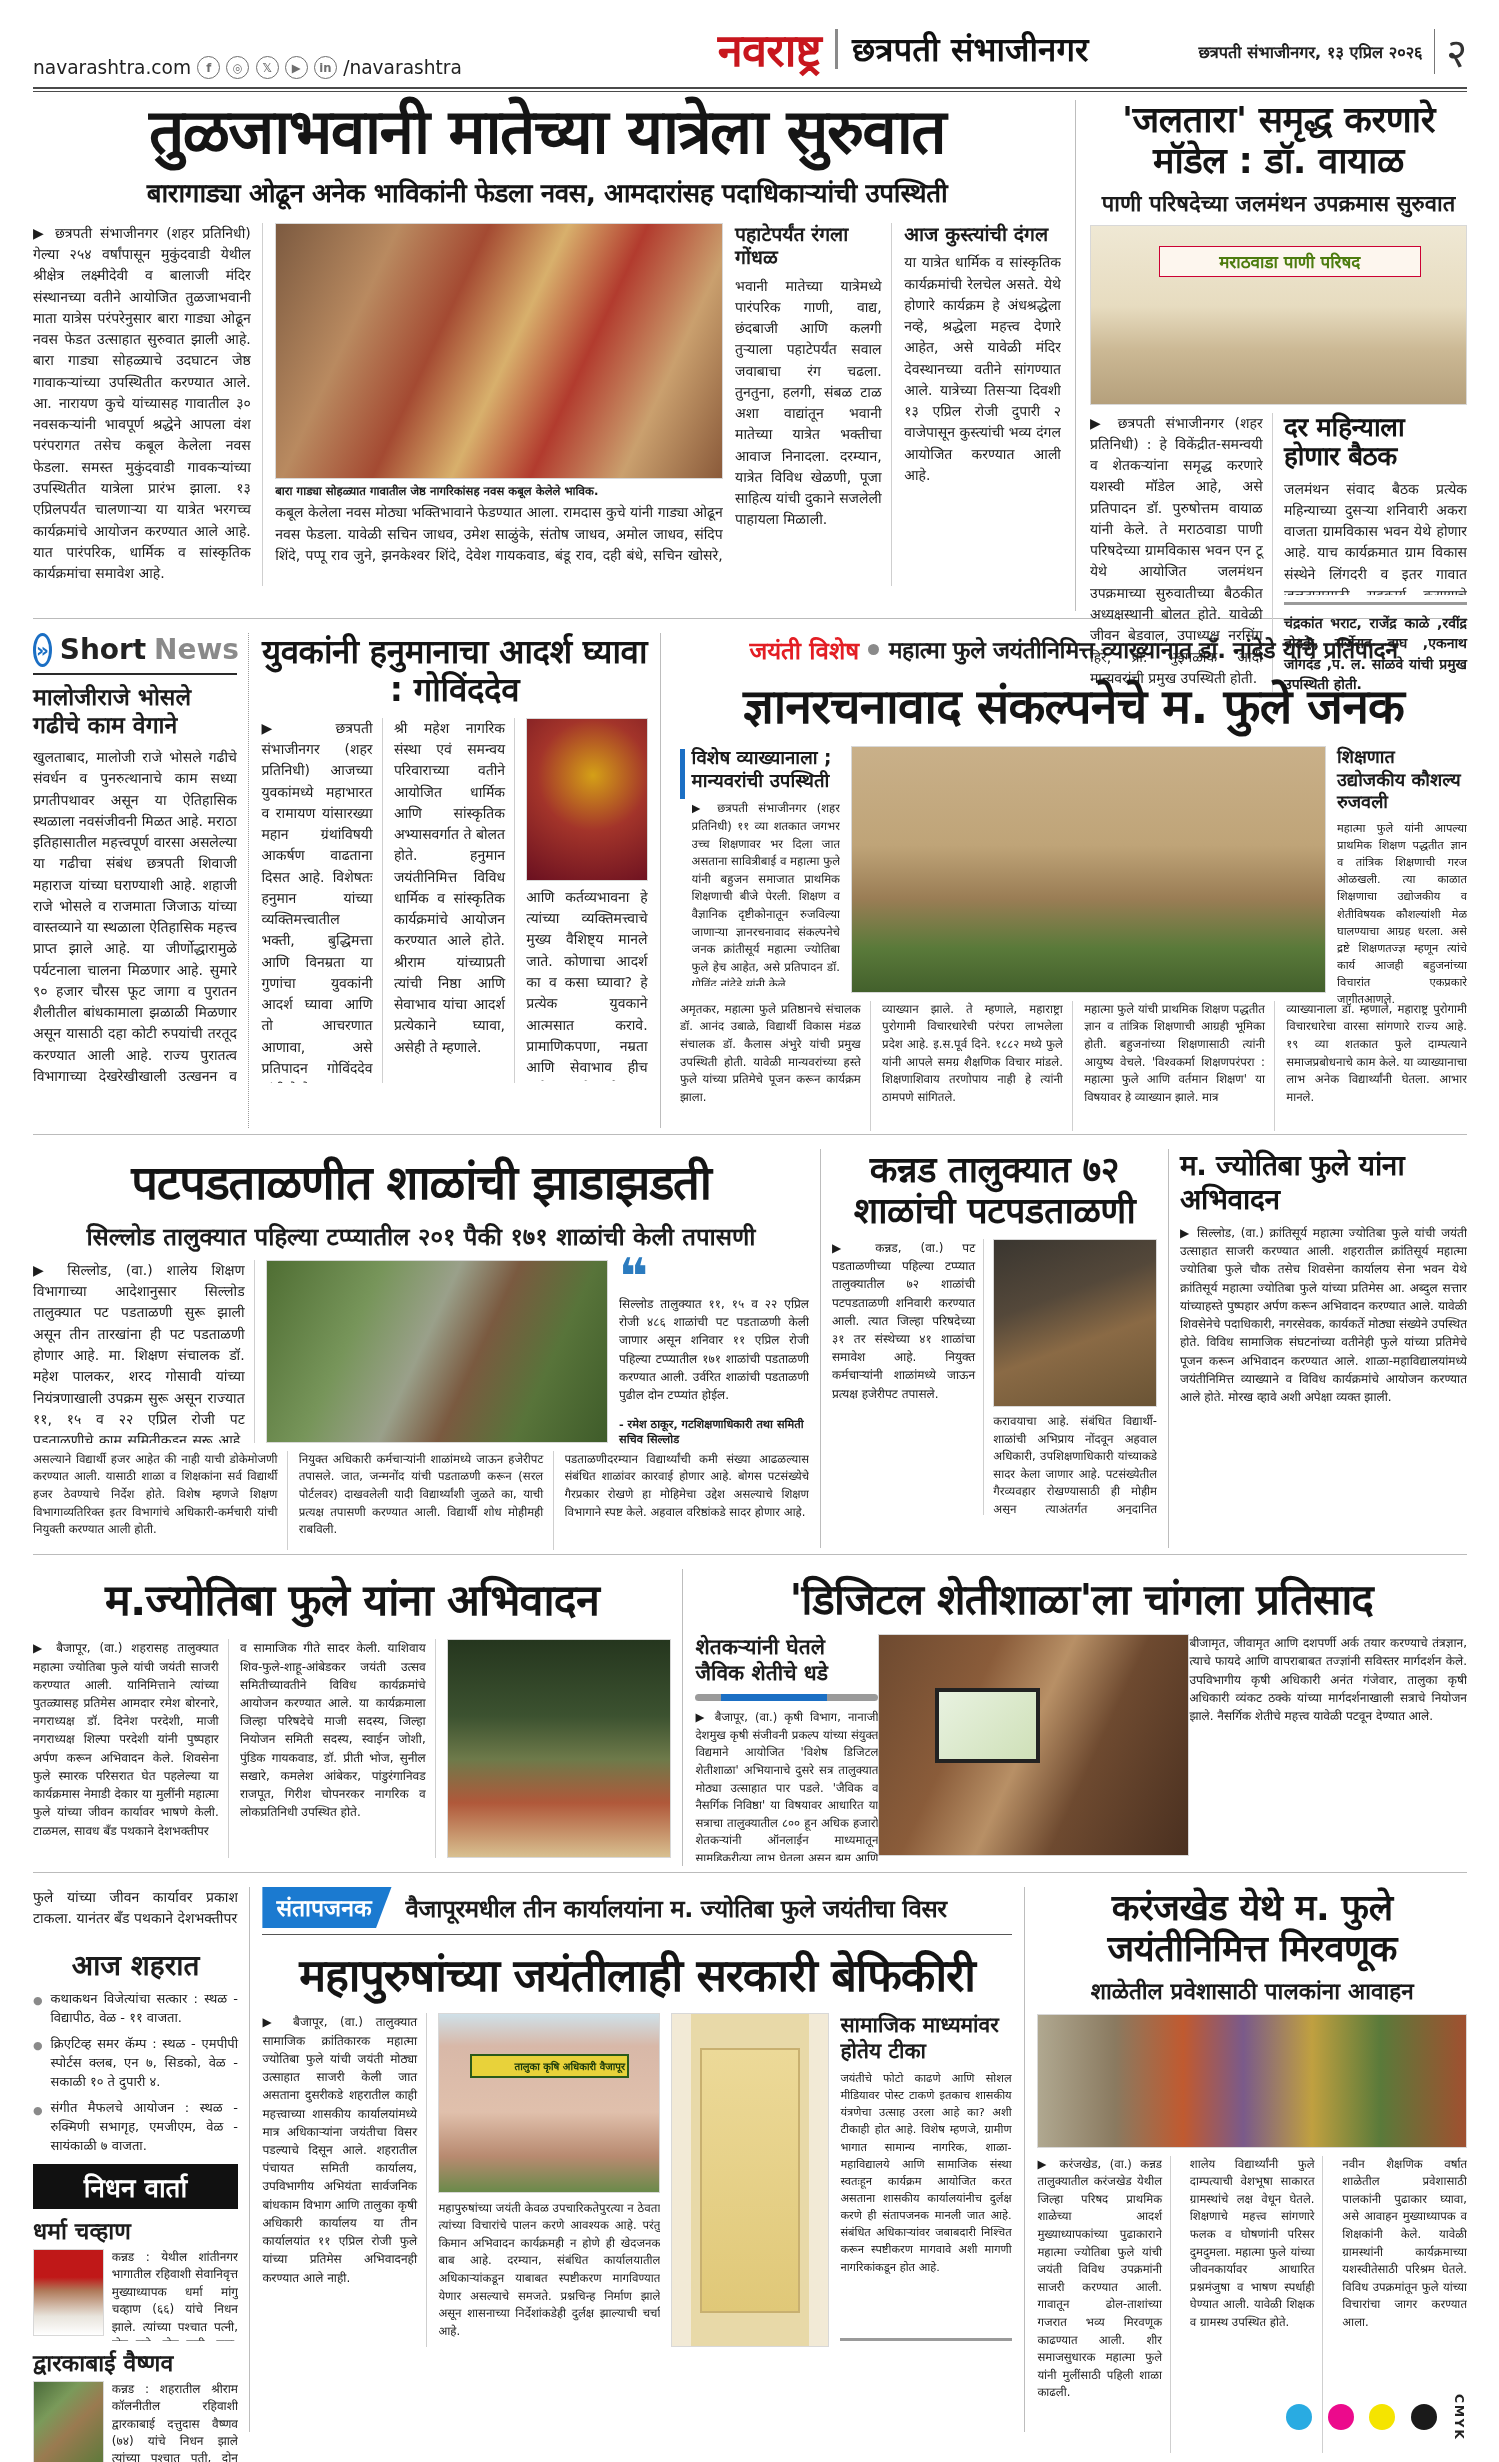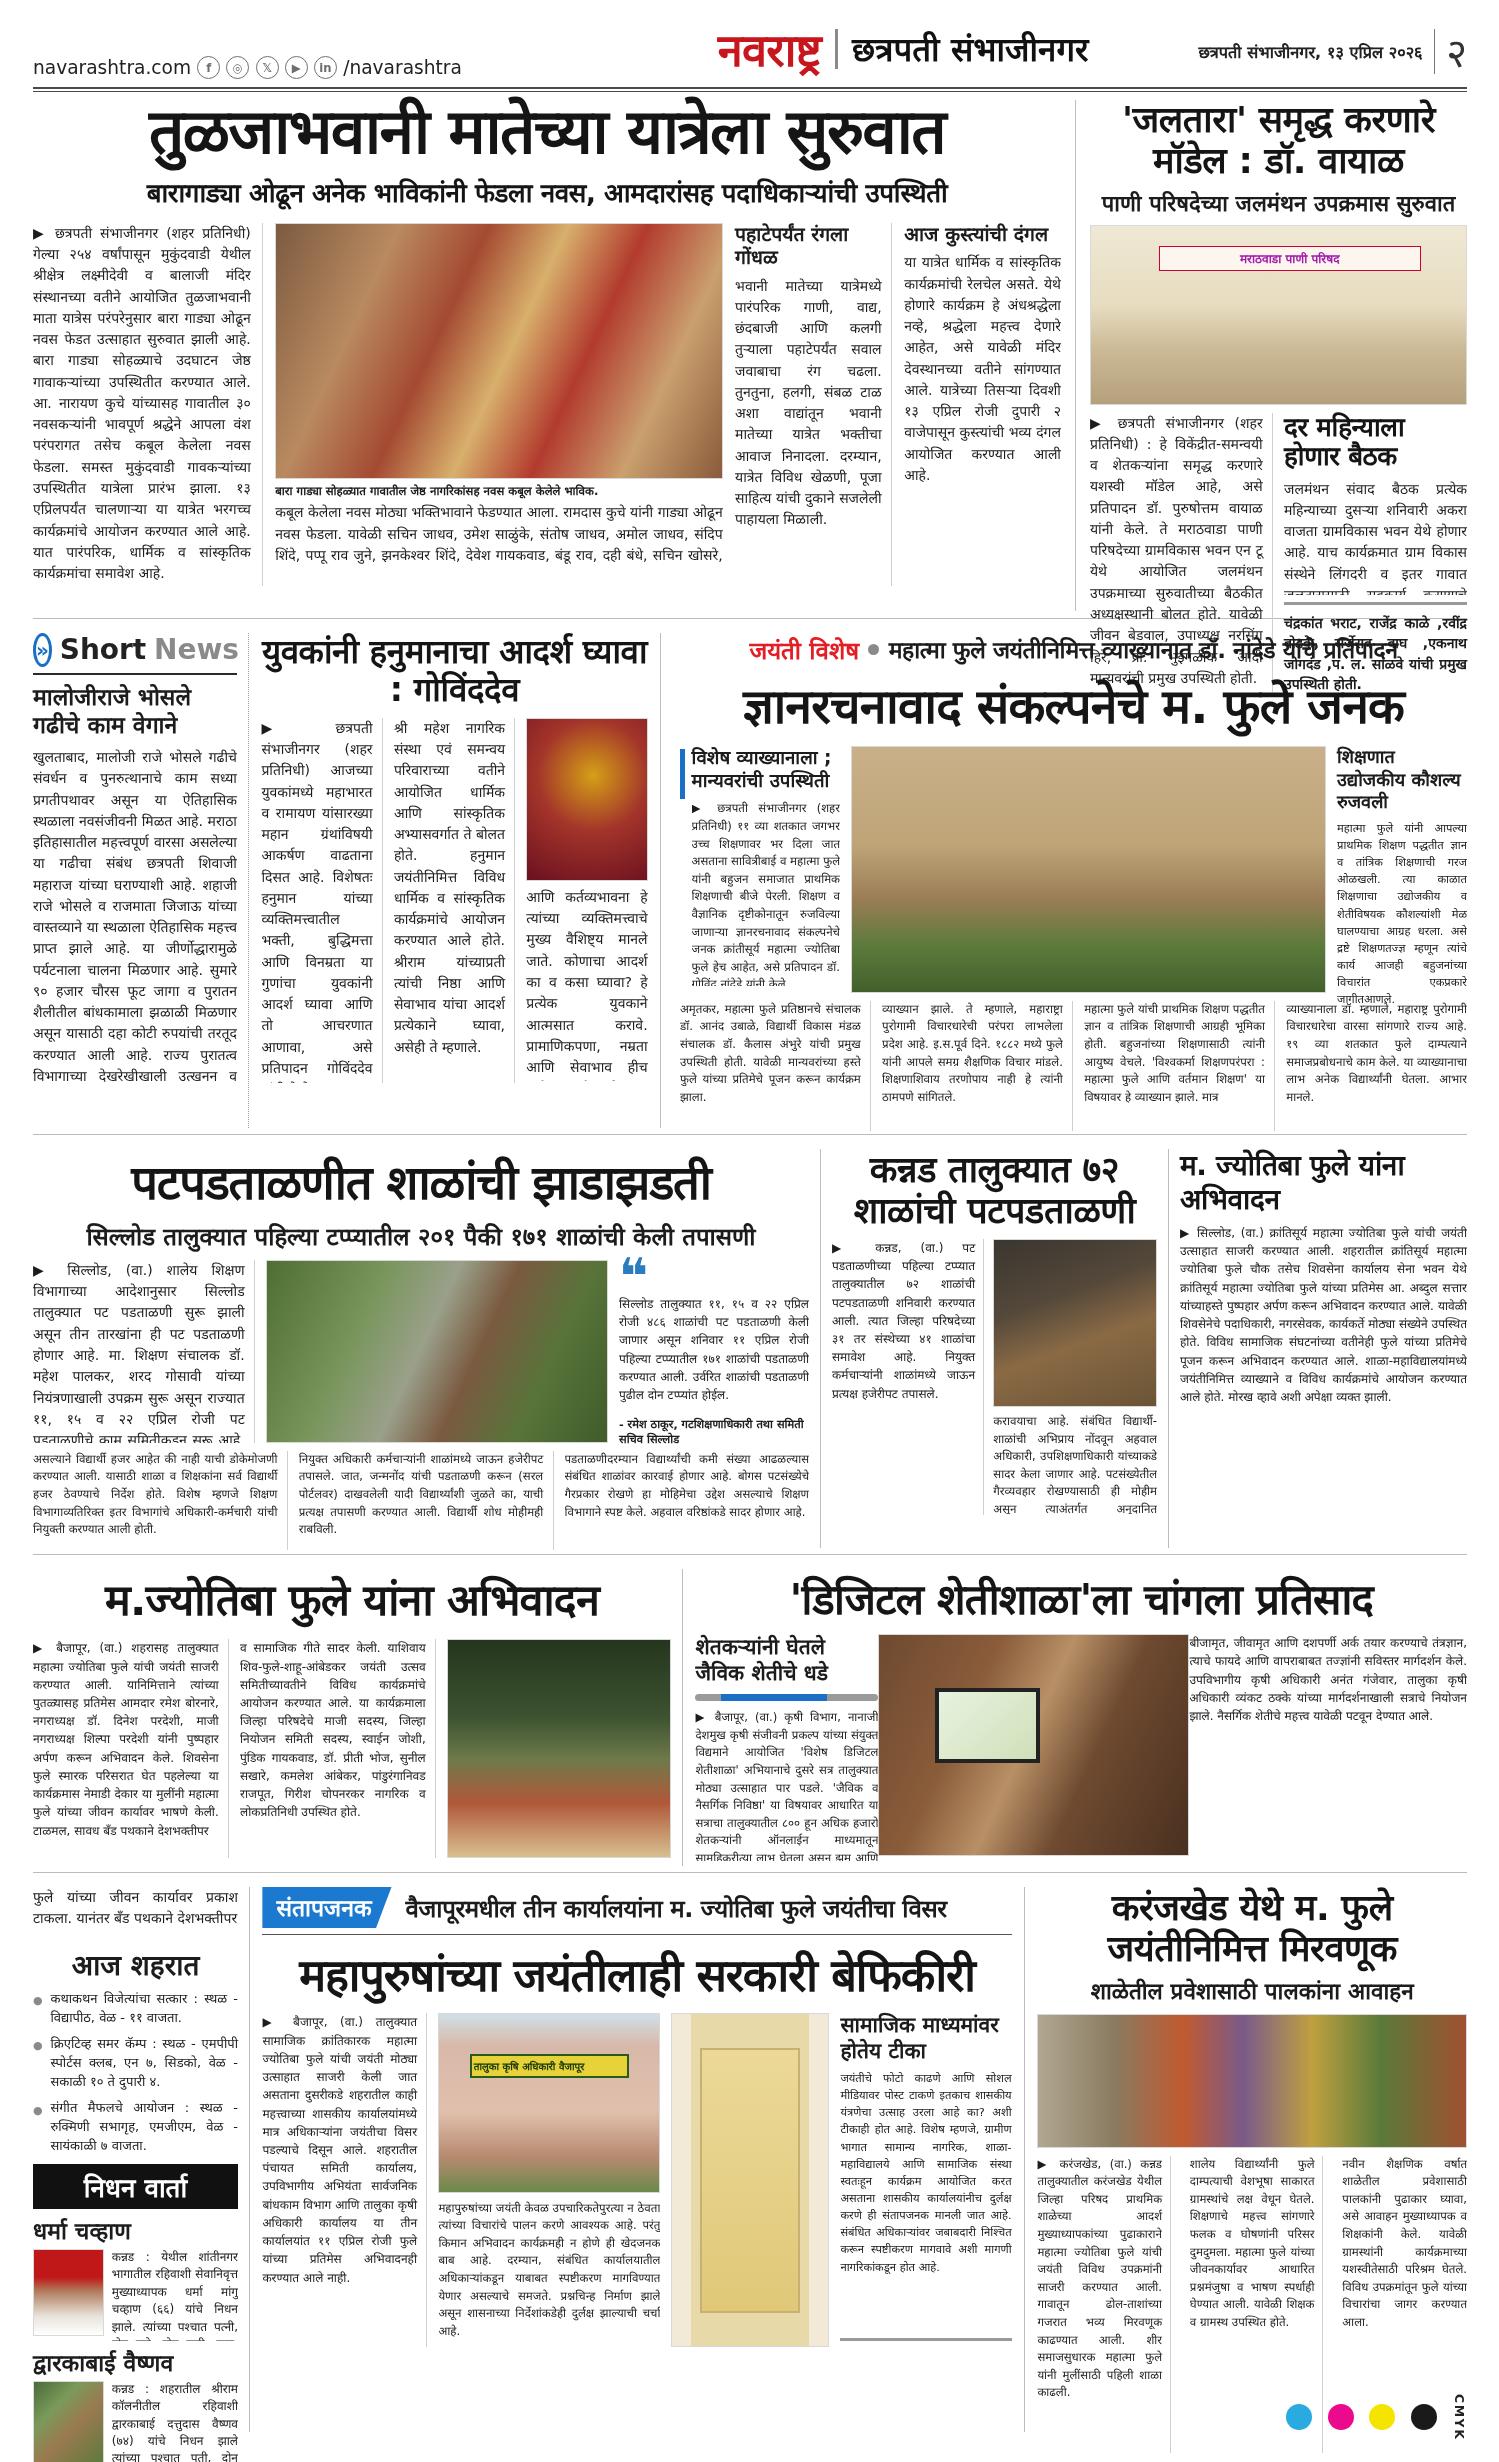--- a/index.html
+++ b/index.html
@@ -39,21 +39,21 @@
   .lead-c1 { width:233px; }
   .lead-photo-wrap { width:454px; }
   .lead-photo { height:256px;
     background:linear-gradient(115deg,#7c5a40 0%,#b98a60 22%,#a44a32 38%,#d8b06c 52%,#b23b2e 66%,#caa06e 82%,#8a5a3a 100%); }
   .lead-sub { width:159px; }
   .subhead-sm { font-size:19.4px; font-weight:bold; line-height:1.2; margin-bottom:6.2px; }
   .jaltara { flex:1; border-left:0.8px solid #bdbdbd; padding-left:14px; }
   .jaltara h1 { font-size:36px; line-height:1.12; text-align:center; }
   .jaltara h2 { font-size:22px; text-align:center; margin:6.2px 0 7.8px 0; font-weight:bold; }
   .jaltara-photo { height:180px; background:linear-gradient(180deg,#efe8d4 0%,#e7dcc0 45%,#cbb894 70%,#b5a07c 100%); }
-  .banner { position:absolute; top:20px; left:18%; right:12%; background:#fdf6ee; border:1.6px solid #c03; color:#a21caf; font-weight:bold; font-size:12px; text-align:center; padding:3.1px 1.6px; }
+  .banner { position:absolute; top:20px; left:18%; right:12%; background:#fdf6ee; border:1.6px solid #c03; color:#4d7c0f; font-weight:bold; font-size:17px; text-align:center; padding:3.1px 1.6px; }
   .jal-row { display:flex; gap:11px; margin-top:7.8px; height:279px; }
   .jal-c1 { width:183px; }
   .meet { flex:1; }
   .meet h3 { font-size:26px; line-height:1.15; margin-bottom:6.2px; }
   .meet-rule { border-top:3.9px solid #9a9a9a; margin:7.8px 0; }
   .meet-names { font-size:14px; font-weight:bold; line-height:1.45; text-align:justify; }
 
   
   .sec2 { height:503px; }
   .shortnews { width:216px; padding-right:11px; }
@@ -141,21 +141,21 @@
   .dot.c { background:#29abe2; } .dot.m { background:#ec0a8c; } .dot.y { background:#f5e400; } .dot.k { background:#1a1a1a; }
   .befikiri { width:775px; border-left:0.8px solid #bdbdbd; padding:0 12.4px; }
   .bef-kicker { display:flex; align-items:center; gap:14px; border-bottom:1.6px solid #555; padding-bottom:6.2px; }
   .bef-tag { background:#1b7ad0; color:#fff; font-size:23px; font-weight:bold; padding:4.7px 20px 4.7px 14px; clip-path:polygon(0 0, 100% 0, 88% 100%, 0 100%); }
   .bef-kicker-txt { font-size:24px; font-weight:bold; letter-spacing:-0.4px; }
   .befikiri h1 { font-size:45px; text-align:center; letter-spacing:-1.2px; margin:7.8px 0 9.3px 0; }
   .bef-row { display:flex; gap:11px; height:334px; }
   .bef-c1 { width:165px; font-size:12px; }
   .bef-photos { width:222px; }
   .office-photo { height:180px; background:linear-gradient(180deg,#cfe0e8 0%,#d8b8a8 18%,#e0c0ac 55%,#b88a70 80%,#6a8a4a 100%); margin-bottom:6.2px; }
-  .sign { position:absolute; top:22%; left:14%; right:14%; background:#e8d23a; border:2.3px solid #2a5a1a; color:#1a3a0a; font-size:10px; font-weight:bold; text-align:left; padding:3.1px 1.6px; }
+  .sign { position:absolute; top:22%; left:14%; right:14%; background:#e8d23a; border:2.3px solid #2a5a1a; color:#1a3a0a; font-size:10px; font-weight:bold; text-align:right; padding:3.1px 1.6px; }
   .door-photo { width:158px; background:
       linear-gradient(90deg,#f2ead6 0 12%, #e8d9a8 12% 88%, #f2ead6 88% 100%); }
   .door-photo::after { content:""; position:absolute; inset:10% 18%; border:2.3px solid #c8b070; background:linear-gradient(180deg,#ecd998,#e0c878); }
   .tika { flex:1; }
   .tika h3 { font-size:21px; line-height:1.2; font-weight:bold; margin-bottom:6.2px; }
   .tika .t { font-size:11.3px; }
   .tika-rule { border-top:3.9px solid #9a9a9a; margin-top:6.2px; }
   .karanj { flex:1; border-left:0.8px solid #bdbdbd; padding-left:12.4px; }
   .karanj h1 { font-size:36px; line-height:1.14; text-align:center; }
   .karanj h2 { font-size:22.5px; font-weight:bold; text-align:center; margin:6.2px 0 7.8px 0; }

